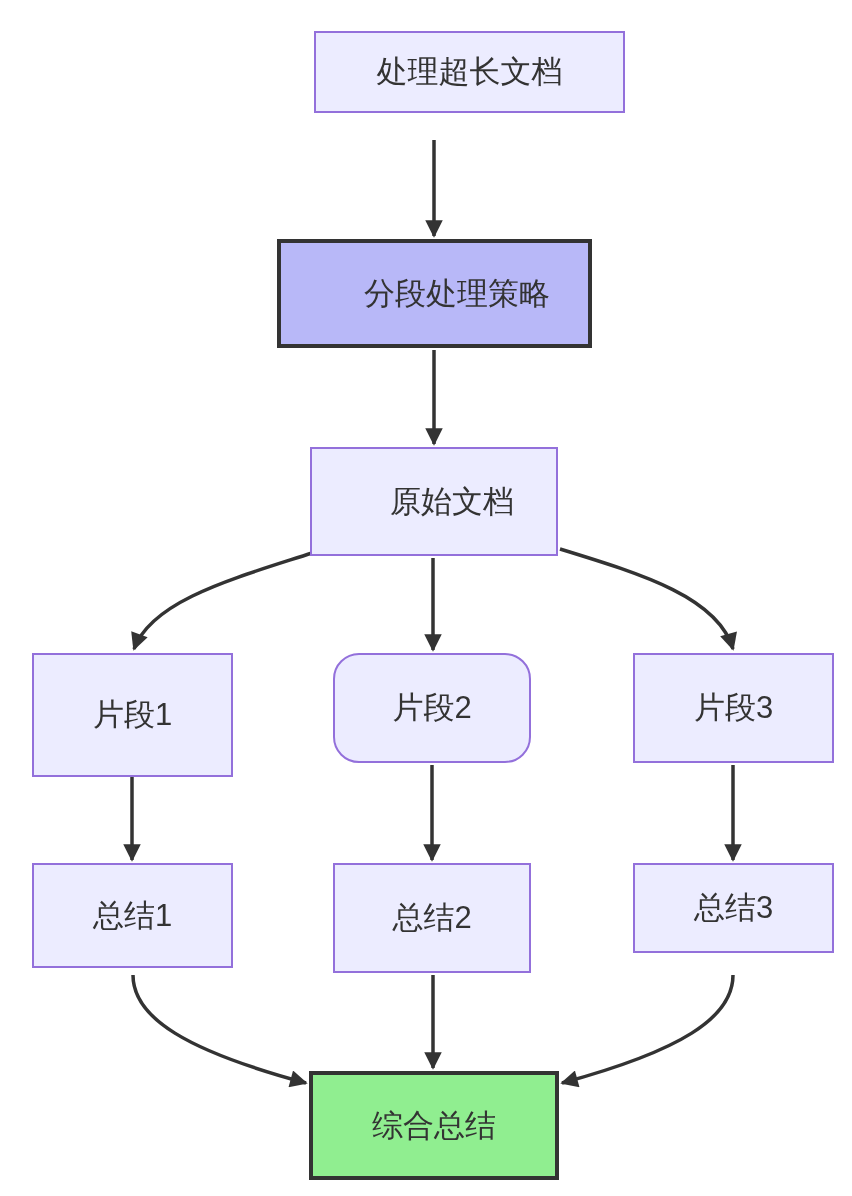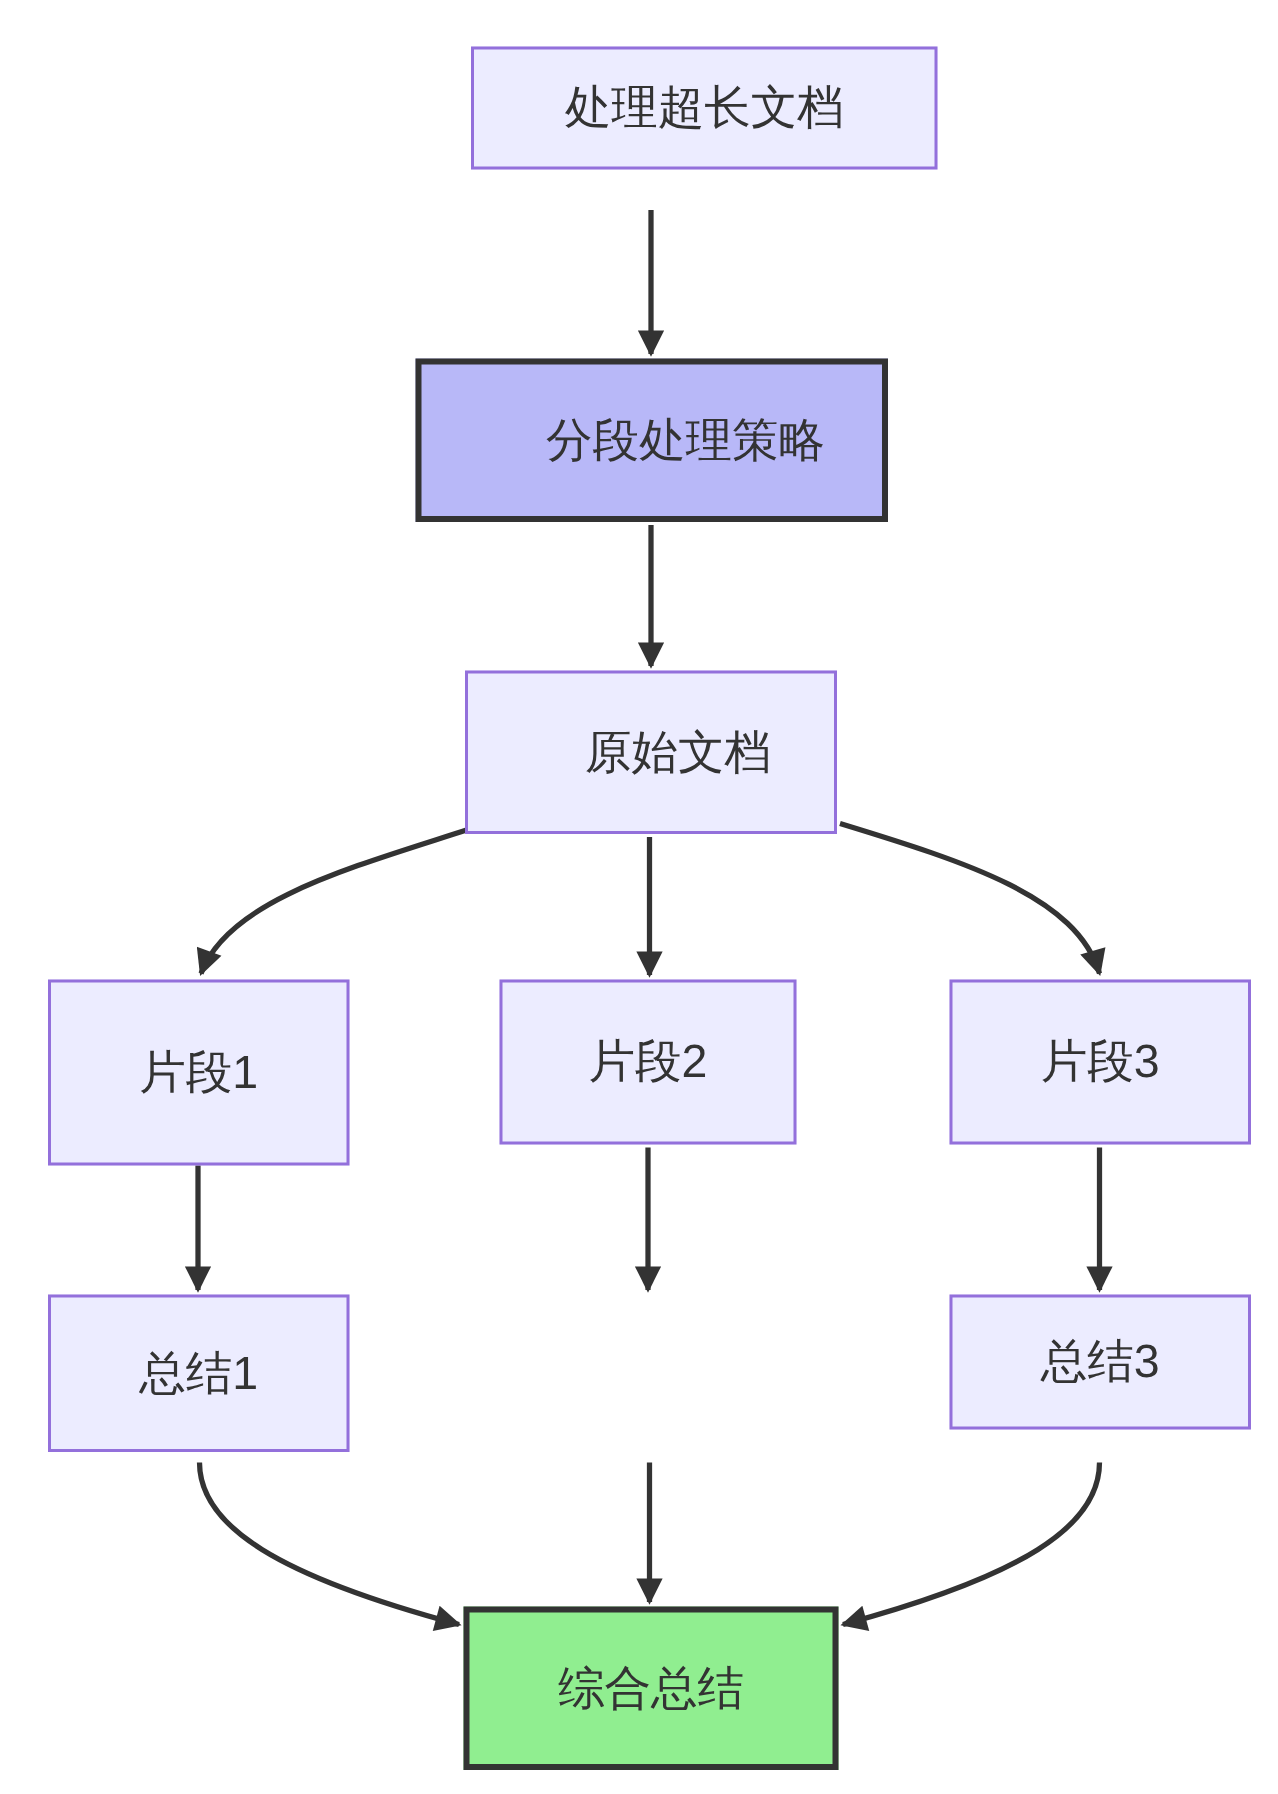--- a/index.html
+++ b/index.html
@@ -52,21 +52,21 @@
     border: 4px solid var(--highlight-border, #333);
   }
   .node.success {
     background: var(--success-fill, #90EE90);
     border: 4px solid var(--success-border, #333);
   }
   #nA  { left: 278px; top: 31px;   width: 311px; height: 82px; margin-left: 36px; }
   #nB  { left: 277px; top: 239px;  width: 315px; height: 109px; padding-left: 45px; }
   #nC  { left: 310px; top: 447px;  width: 248px; height: 109px; padding-left: 36px; }
   #nD1 { left: 32px;  top: 653px;  width: 201px; height: 124px; }
-  #nD2 { left: 333px; top: 653px;  width: 198px; height: 110px; }
+  #nD2 { left: 333px; top: 653px;  width: 198px; height: 110px; border-radius: 26px; }
   #nD3 { left: 633px; top: 653px;  width: 201px; height: 110px; align-items: center; }
   #nE1 { left: 32px;  top: 863px;  width: 201px; height: 105px; }
   #nE2 { left: 333px; top: 863px;  width: 198px; height: 110px; }
   #nE3 { left: 633px; top: 863px;  width: 201px; height: 90px; }
   #nF  { left: 309px; top: 1071px; width: 250px; height: 109px; }
 </style>
 </head>
 <body>
 
 <div class="canvas">
@@ -104,20 +104,23 @@
   </div>
   <div class="node default" id="nD2">
     <span>片段2</span>
   </div>
   <div class="node default" id="nD3">
     <span>片段3</span>
   </div>
   <div class="node default" id="nE1">
     <span>总结1</span>
   </div>
+  <div class="node default" id="nE2">
+    <span>总结2</span>
+  </div>
   <div class="node default" id="nE3">
     <span>总结3</span>
   </div>
   <div class="node success" id="nF">
     <span>综合总结</span>
   </div>
 
 </div>
 
 </body></html>

